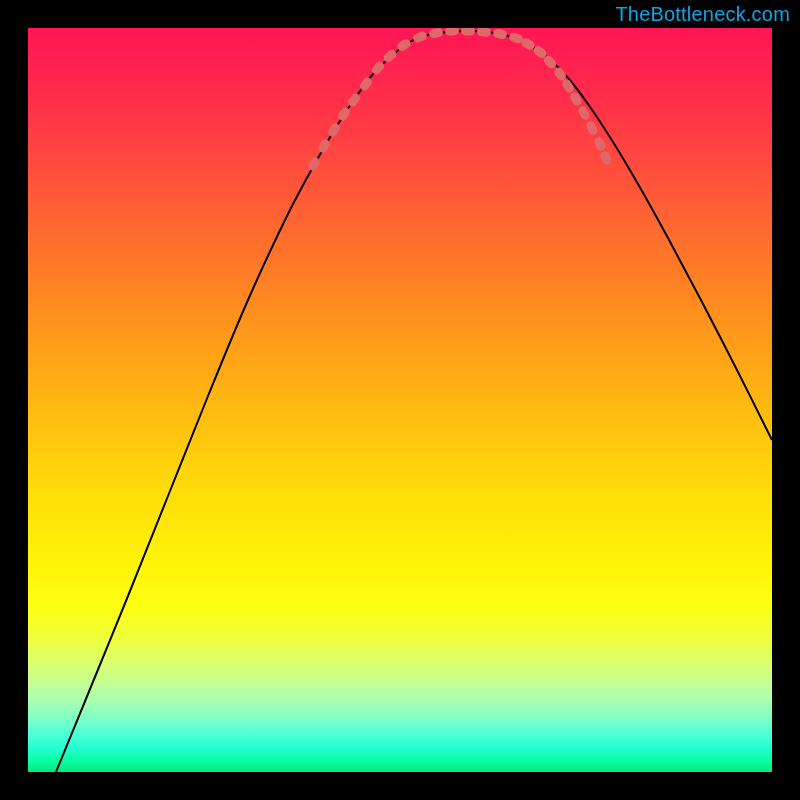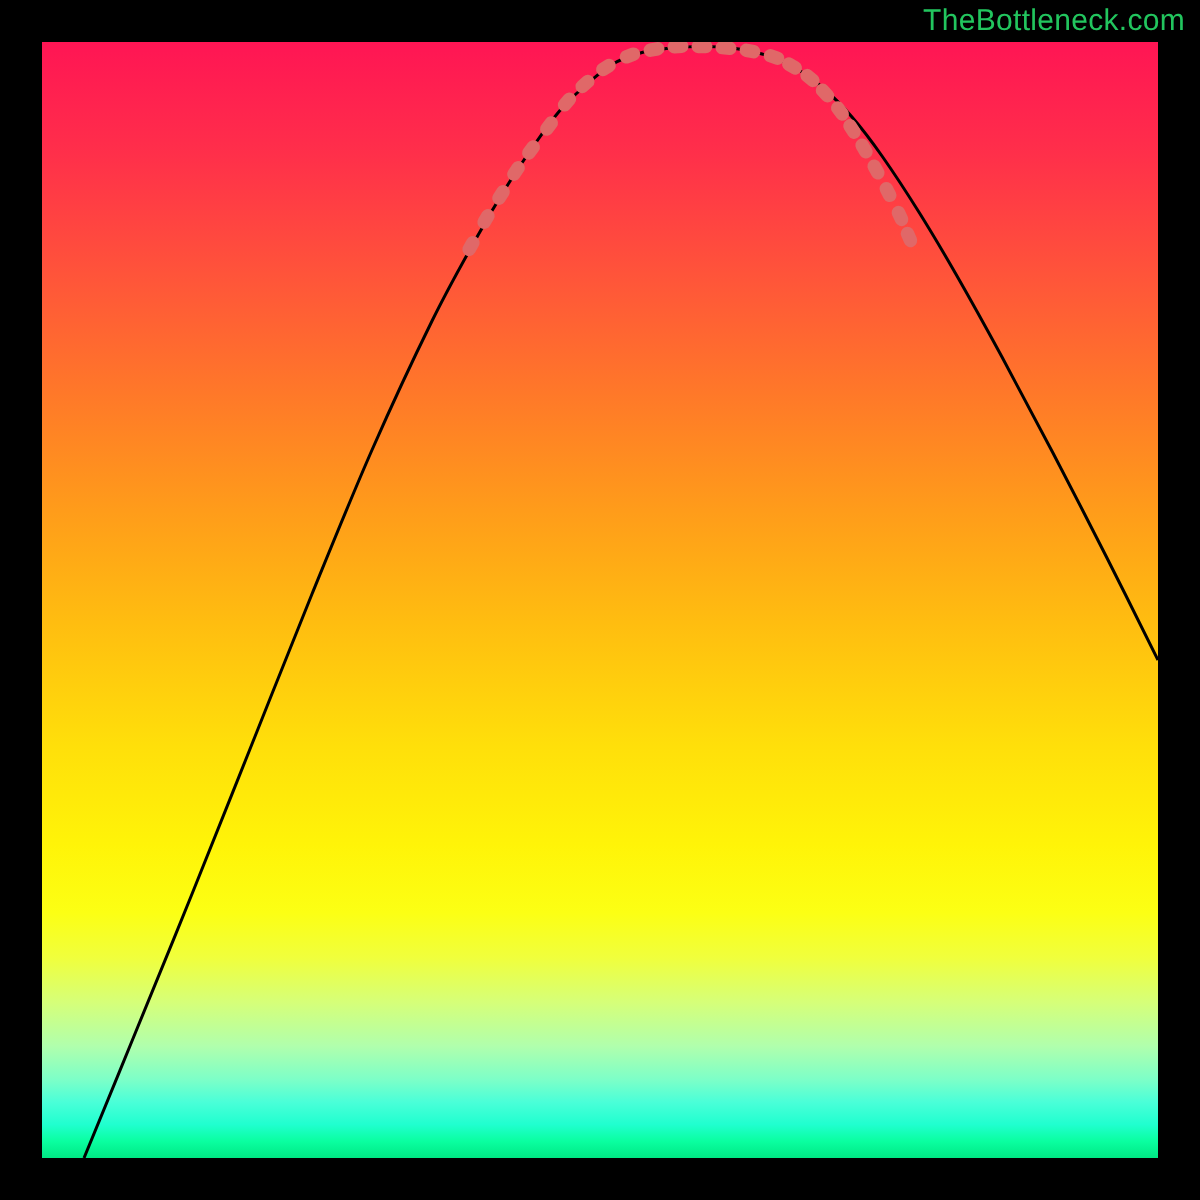--- a/index.html
+++ b/index.html
@@ -50,21 +50,21 @@
   }
   .curve-svg {
     position: absolute;
     inset: 0;
     width: 744px;
     height: 744px;
     overflow: visible;
   }
   .watermark {
     position: absolute;
-    color: #22c55e;
+    color: #0ea5e9;
     font-size: 20px;
     letter-spacing: 0.2px;
     user-select: none;
   }
 </style>
 </head>
 <body>
 
 <div class="frame">
 

